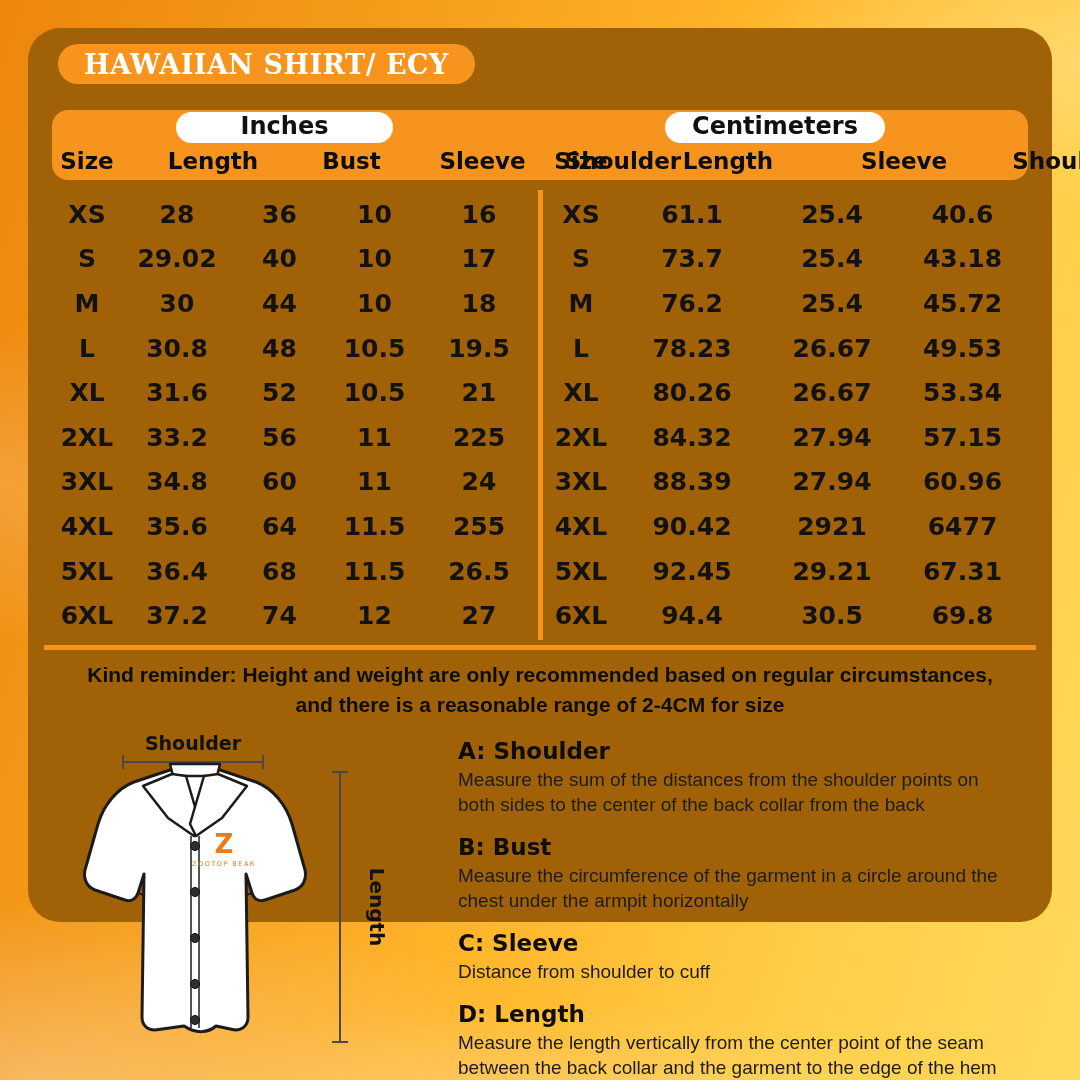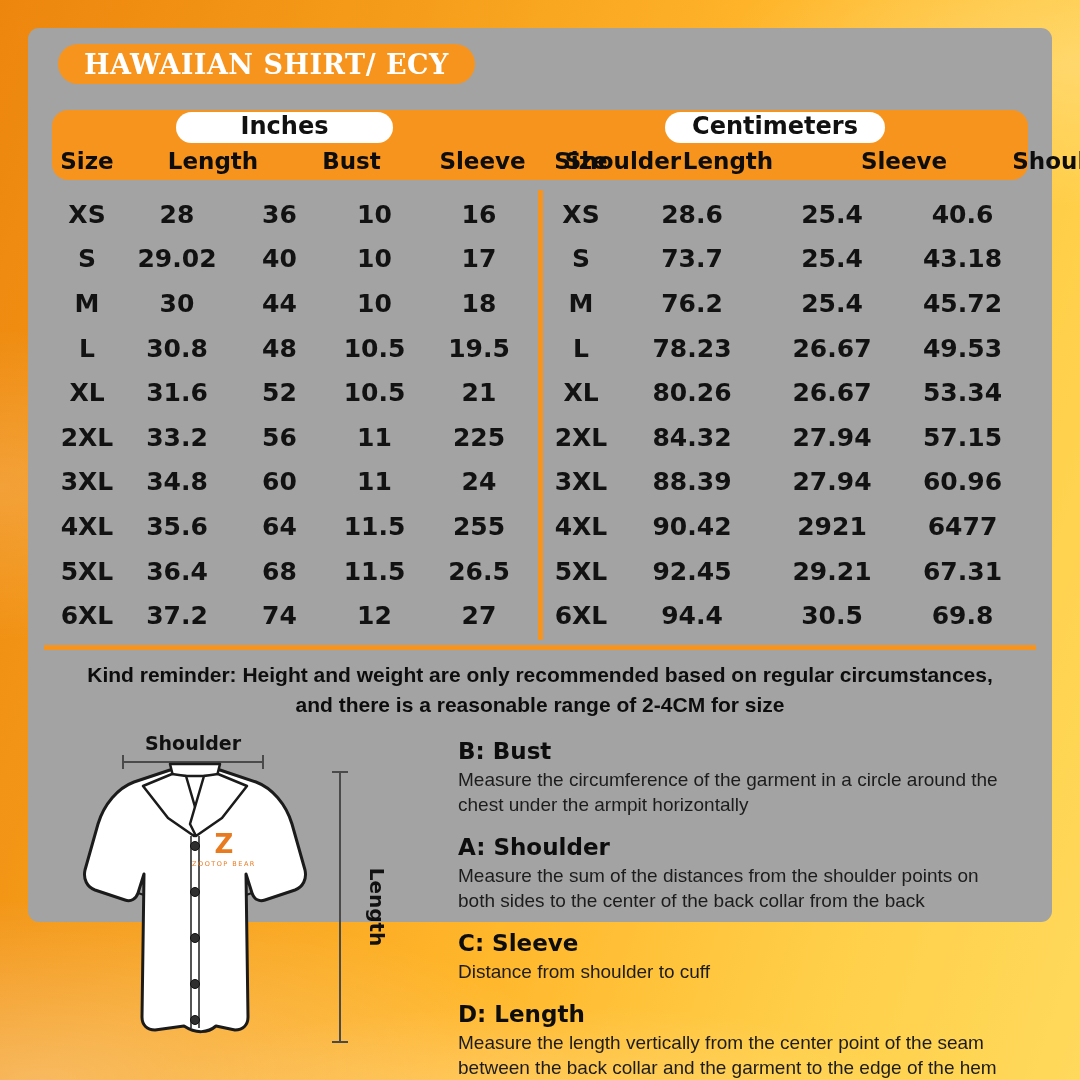--- a/index.html
+++ b/index.html
@@ -6,21 +6,21 @@
   body{width:1080px;height:1080px;font-family:"DejaVu Sans","Liberation Sans",sans-serif;}
   .stage{position:relative;width:1080px;height:1080px;overflow:hidden;}
   .bg{position:absolute;inset:0;
       background:linear-gradient(108deg,#ED860D 0%,#F59C1A 28%,#FFB62B 55%,#FFCF49 80%,#FFD95C 100%);}
   .bg::before{content:'';position:absolute;inset:0;
       background:
         radial-gradient(900px 300px at 4% 100%, rgba(255,255,255,.30), transparent 60%),
         radial-gradient(700px 180px at 50% 103%, rgba(255,255,255,.22), transparent 60%),
         radial-gradient(500px 260px at 0% 45%, rgba(255,255,255,.16), transparent 60%),
         radial-gradient(600px 240px at 100% 6%, rgba(255,225,140,.55), transparent 60%);}
-  .card{position:absolute;left:28px;top:28px;width:1024px;height:894px;background:#a3a3a3;border-radius:11px;}
+  .card{position:absolute;left:28px;top:28px;width:1024px;height:894px;background:#a16207;border-radius:32px;}
 
   .title-badge{position:absolute;left:30px;top:16px;height:40px;display:inline-flex;align-items:center;
       padding:0 26px;background:#F7941E;border-radius:20px;color:#fff;
       font-family:"DejaVu Serif","Liberation Serif",serif;font-weight:bold;font-size:27px;letter-spacing:.5px;white-space:nowrap;}
 
   .band{position:absolute;left:24px;top:82px;width:976px;height:70px;background:#F7941E;border-radius:16px;}
   .unit-pill{position:absolute;top:84px;height:31px;background:#fff;border-radius:16px;
       display:flex;align-items:flex-start;justify-content:center;font-weight:bold;font-size:24px;color:#111;}
   .pill-in{left:148px;width:217px;}
   .pill-cm{left:637px;width:220px;}
@@ -166,21 +166,21 @@
           <span class="td">74</span>
           <span class="td">12</span>
           <span class="td">27</span>
         </div>
       </div>
 
     <div class="tbody tbody-right">
 
         <div class="trow trow-right">
           <span class="td">XS</span>
-          <span class="td">28.6</span>
+          <span class="td">61.1</span>
           <span class="td">25.4</span>
           <span class="td">40.6</span>
         </div>
 
         <div class="trow trow-right">
           <span class="td">S</span>
           <span class="td">73.7</span>
           <span class="td">25.4</span>
           <span class="td">43.18</span>
         </div>
@@ -283,27 +283,27 @@
         <line x1="292" y1="60" x2="292" y2="330"></line>
         <line x1="284" y1="60" x2="300" y2="60"></line>
         <line x1="284" y1="330" x2="300" y2="330"></line>
       </g>
       <text transform="translate(322,195) rotate(90)" text-anchor="middle" font-size="20" font-weight="bold" fill="#111">Length</text>
     </svg>
 
     <div class="instructions">
 
         <div>
+          <p class="instr-heading">A: Shoulder</p>
+          <p class="instr-body">Measure the sum of the distances from the shoulder points on both sides to the center of the back collar from the back</p>
+        </div>
+
+        <div>
           <p class="instr-heading">B: Bust</p>
           <p class="instr-body">Measure the circumference of the garment in a circle around the chest under the armpit horizontally</p>
-        </div>
-
-        <div>
-          <p class="instr-heading">A: Shoulder</p>
-          <p class="instr-body">Measure the sum of the distances from the shoulder points on both sides to the center of the back collar from the back</p>
         </div>
 
         <div>
           <p class="instr-heading">C: Sleeve</p>
           <p class="instr-body">Distance from shoulder to cuff</p>
         </div>
 
         <div>
           <p class="instr-heading">D: Length</p>
           <p class="instr-body">Measure the length vertically from the center point of the seam between the back collar and the garment to the edge of the hem</p>

